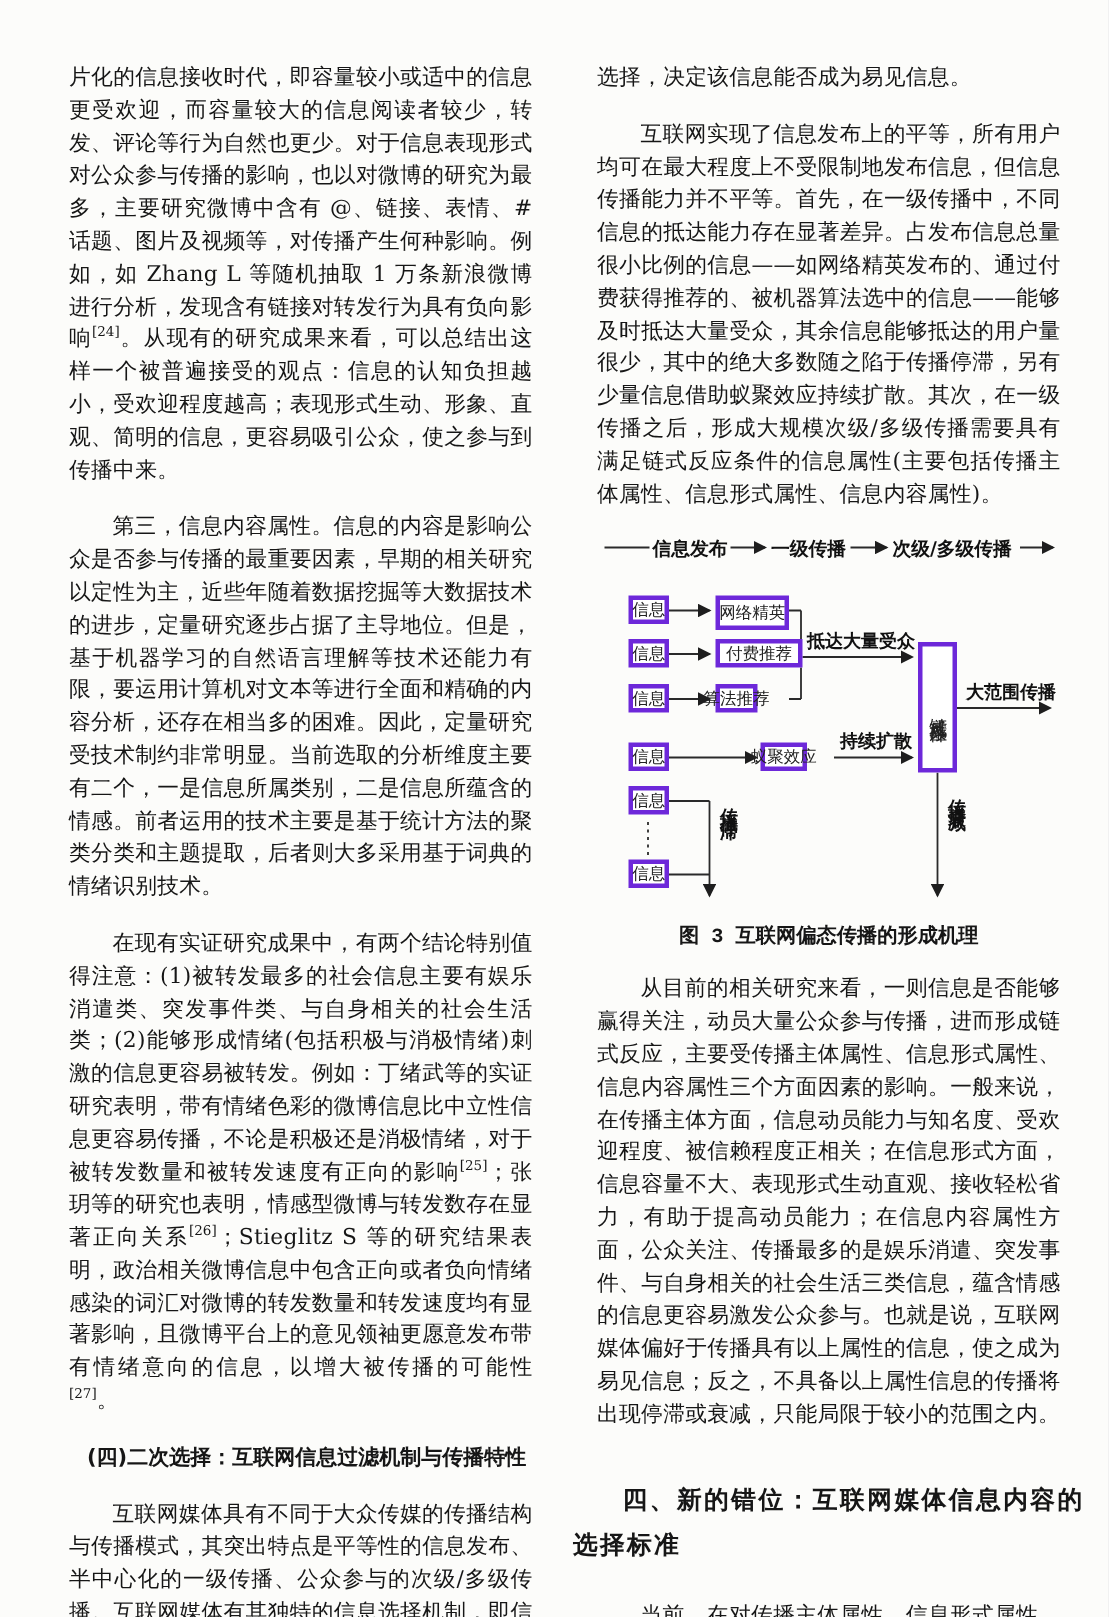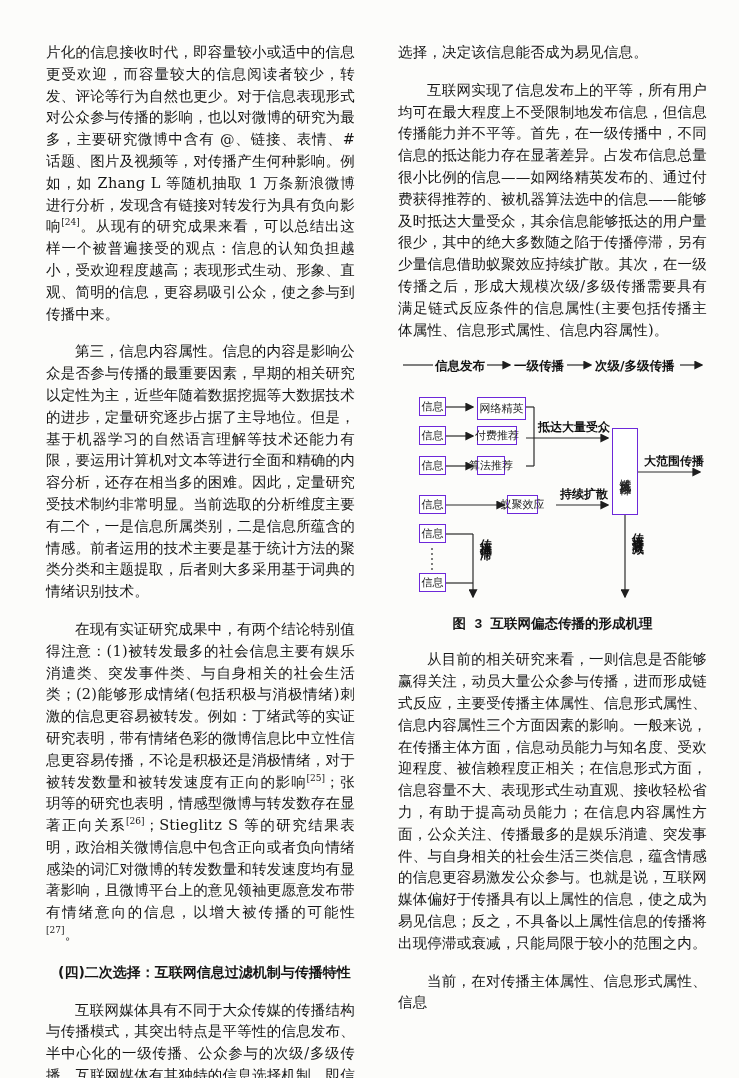--- a/index.html
+++ b/index.html
@@ -24,21 +24,21 @@
     font-family:"DejaVu Sans","Liberation Sans",sans-serif;
   }
   figure{margin:15px;}
   .diagram{
     position:relative;height:252px;margin-top:10px;
     font-family:"DejaVu Sans","Liberation Sans",sans-serif;
   }
   .wires{position:absolute;left:0;top:0;width:341px;height:252px;}
   .node{
     position:absolute;display:flex;align-items:center;justify-content:center;
-    border:1px solid #6d28d9;background:#fff;font-size:11px;color:#222;
+    border:3px solid #6d28d9;background:#fff;font-size:11px;color:#222;
     box-sizing:border-box;white-space:nowrap;
   }
   .fh{position:absolute;font-weight:bold;font-size:12.5px;color:#111;white-space:nowrap;}
   .flbl{position:absolute;font-weight:bold;font-size:12px;color:#111;white-space:nowrap;}
   .vert{writing-mode:vertical-rl;text-orientation:upright;letter-spacing:3px;}
   .chaintxt{writing-mode:vertical-rl;text-orientation:upright;letter-spacing:1px;font-size:12px;}
   figcaption{
     text-align:center;font-weight:bold;font-size:13.5px;margin:6px 0 10px 0;
     font-family:Liberation Mono, monospace;
   }
@@ -106,35 +106,36 @@
         <div class="fh" style="left:198px;top:1px;">次级/多级传播</div>
 
         <div class="node" style="left:22px;top:40px;width:27px;height:19px;">信息</div>
         <div class="node" style="left:22px;top:69px;width:27px;height:19px;">信息</div>
         <div class="node" style="left:22px;top:99px;width:27px;height:19px;">信息</div>
         <div class="node" style="left:22px;top:138px;width:27px;height:19px;">信息</div>
         <div class="node" style="left:22px;top:167px;width:27px;height:19px;">信息</div>
         <div class="node" style="left:22px;top:216px;width:27px;height:19px;">信息</div>
 
         <div class="node" style="left:80px;top:40px;width:49px;height:23px;">网络精英</div>
-        <div class="node" style="left:80px;top:69px;width:40px;height:19px;">付费推荐</div>
+        <div class="node" style="left:80px;top:69px;width:58px;height:19px;">付费推荐</div>
         <div class="node" style="left:80px;top:99px;width:28px;height:19px;">算法推荐</div>
         <div class="node" style="left:110px;top:138px;width:31px;height:19px;">蚁聚效应</div>
 
         <div class="node" style="left:215px;top:71px;width:26px;height:87px;">
           <span class="chaintxt">链式反应条件</span>
         </div>
 
         <div class="flbl" style="left:141px;top:62px;">抵达大量受众</div>
         <div class="flbl" style="left:163px;top:129px;">持续扩散</div>
         <div class="flbl" style="left:247px;top:96px;">大范围传播</div>
         <div class="flbl vert" style="left:232px;top:166px;">传播衰减</div>
         <div class="flbl vert" style="left:80px;top:172px;">传播停滞</div>
       </div>
       <figcaption>图 3  互联网偏态传播的形成机理</figcaption>
     </figure>
 
     <p class="para indent"><span>从目前的相关研究来看，一则信息是否能够赢得关注，动员大量公众参与传播，进而形成链式反应，主要受传播主体属性、信息形式属性、信息内容属性三个方面因素的影响。一般来说，在传播主体方面，信息动员能力与知名度、受欢迎程度、被信赖程度正相关；在信息形式方面，信息容量不大、表现形式生动直观、接收轻松省力，有助于提高动员能力；在信息内容属性方面，公众关注、传播最多的是娱乐消遣、突发事件、与自身相关的社会生活三类信息，蕴含情感的信息更容易激发公众参与。也就是说，互联网媒体偏好于传播具有以上属性的信息，使之成为易见信息；反之，不具备以上属性信息的传播将出现停滞或衰减，只能局限于较小的范围之内。</span></p>
+    <h2 class="mainhead">四、新的错位：互联网媒体信息内容的选择标准</h2>
     <p class="para indent"><span>当前，在对传播主体属性、信息形式属性、信息</span></p>
   </div>
 
   <div class="pagenum">10</div>
 </div>
 
 </body></html>

